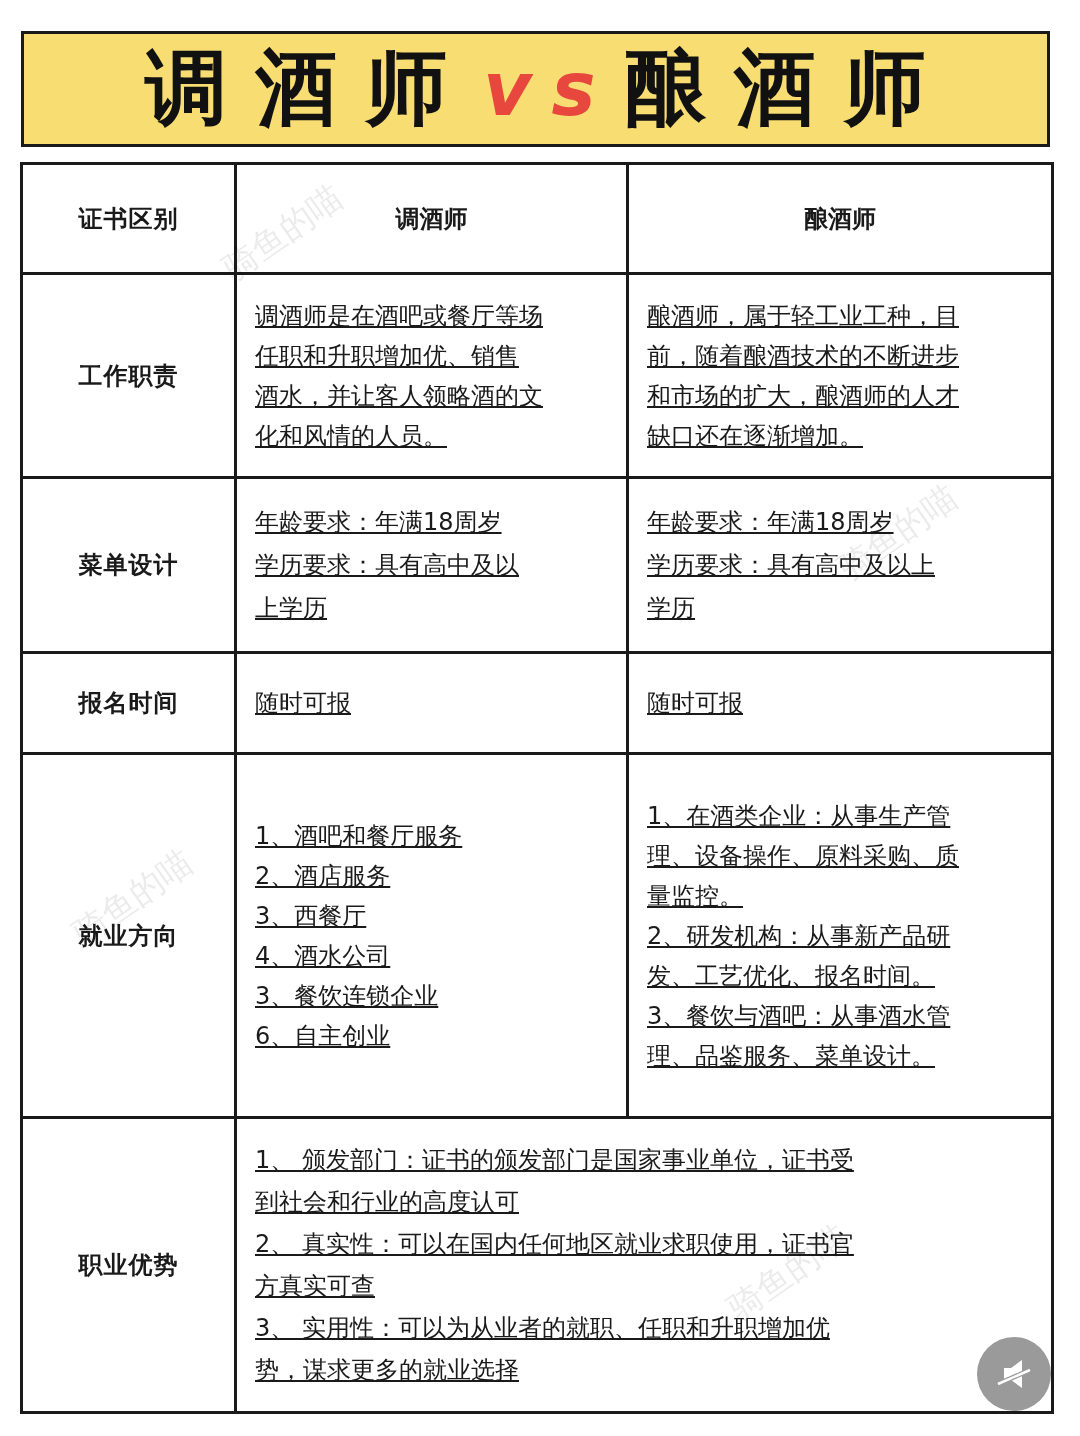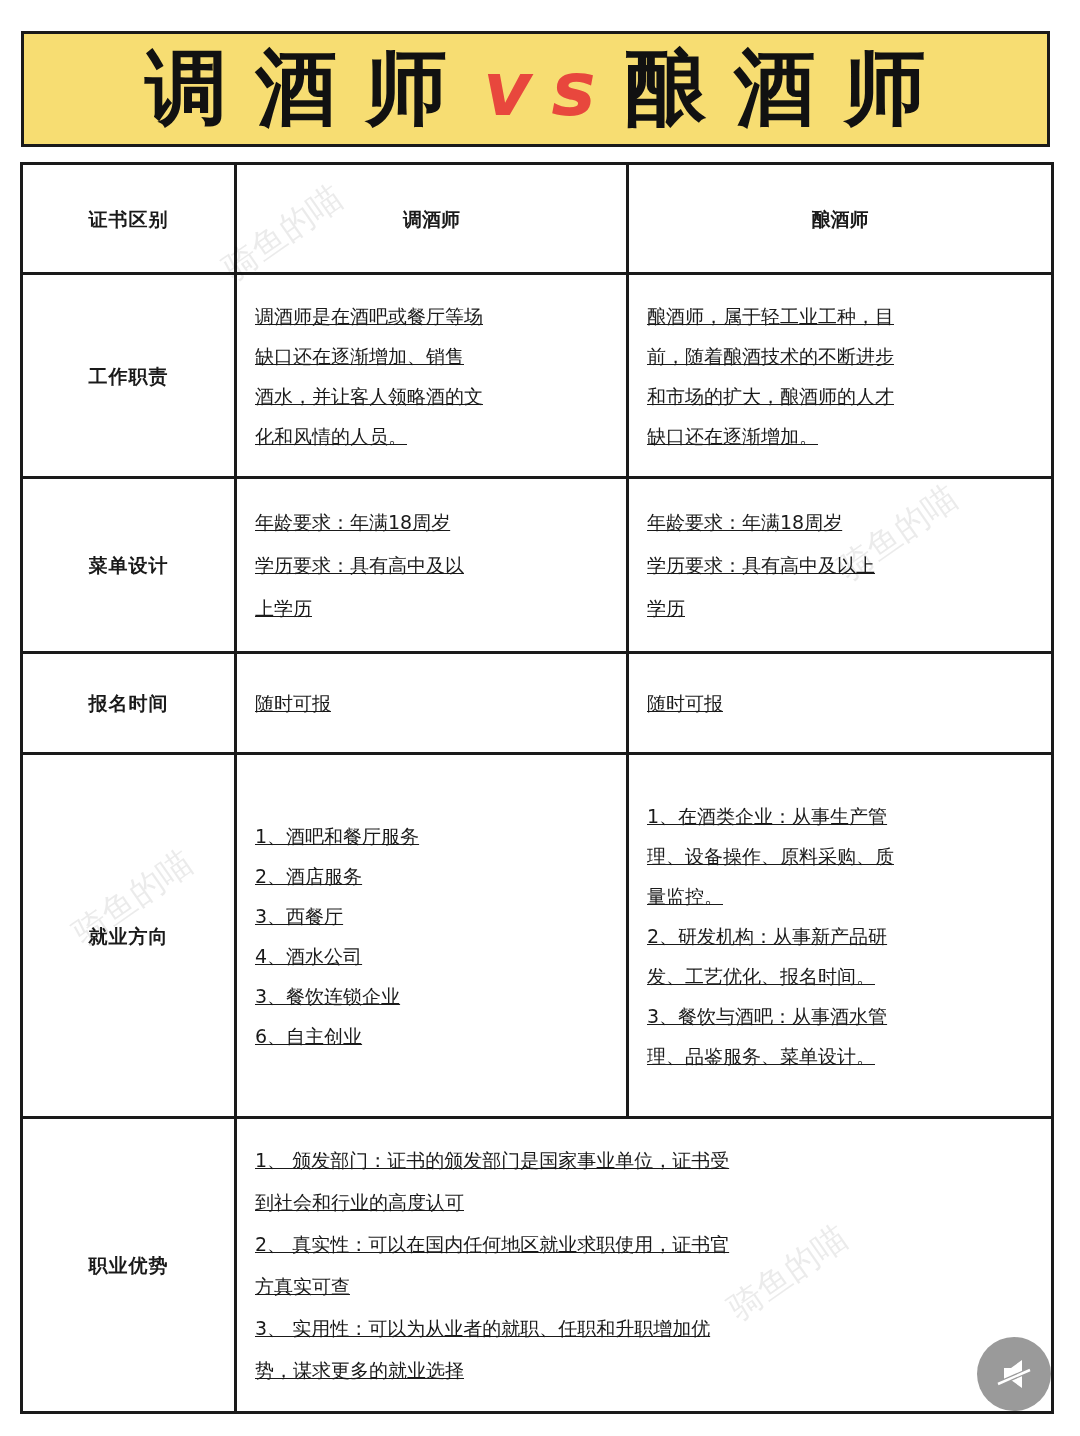--- a/index.html
+++ b/index.html
@@ -19,21 +19,21 @@
       font-size: 74px; font-weight: bold; color: #e8473d; letter-spacing: 20px;
       margin: 0 8px 0 8px; font-family: "DejaVu Sans", sans-serif; font-style: italic;
     }
 
     table.cmp {
       position: absolute; left: 20px; top: 162px; width: 1031px;
       border-collapse: collapse; table-layout: fixed;
     }
     table.cmp td {
       border: 3px solid #1a1a1a; vertical-align: middle;
-      font-size: 19px; line-height: 40px; color: #1a1a1a;
+      font-size: 24px; line-height: 40px; color: #1a1a1a;
     }
     td.row-label {
       width: 214px; text-align: center; color: #e04a41; font-weight: bold;
       font-size: 40px; letter-spacing: 1px;
     }
     td.head {
       text-align: center; font-size: 40px; font-weight: bold; color: #111;
     }
     td.cell { padding: 0 18px 0 18px; }
     td.cell.full { padding-right: 30px; }
@@ -69,21 +69,21 @@
       <tr style="height:110px">
     <td class="row-label">证书区别</td>
     <td class="head">调酒师</td>
     <td class="head">酿酒师</td>
   </tr>
 
   <tr style="height:204px">
     <td class="row-label">工作职责</td>
     <td class="cell">
       <span class="line">调酒师是在酒吧或餐厅等场</span>
-      <span class="line">缺口还在逐渐增加、销售</span>
+      <span class="line">任职和升职增加优、销售</span>
       <span class="line">酒水，并让客人领略酒的文</span>
       <span class="line">化和风情的人员。</span>
     </td>
     <td class="cell">
       <span class="line">酿酒师，属于轻工业工种，目</span>
       <span class="line">前，随着酿酒技术的不断进步</span>
       <span class="line">和市场的扩大，酿酒师的人才</span>
       <span class="line">缺口还在逐渐增加。</span>
     </td>
   </tr>

